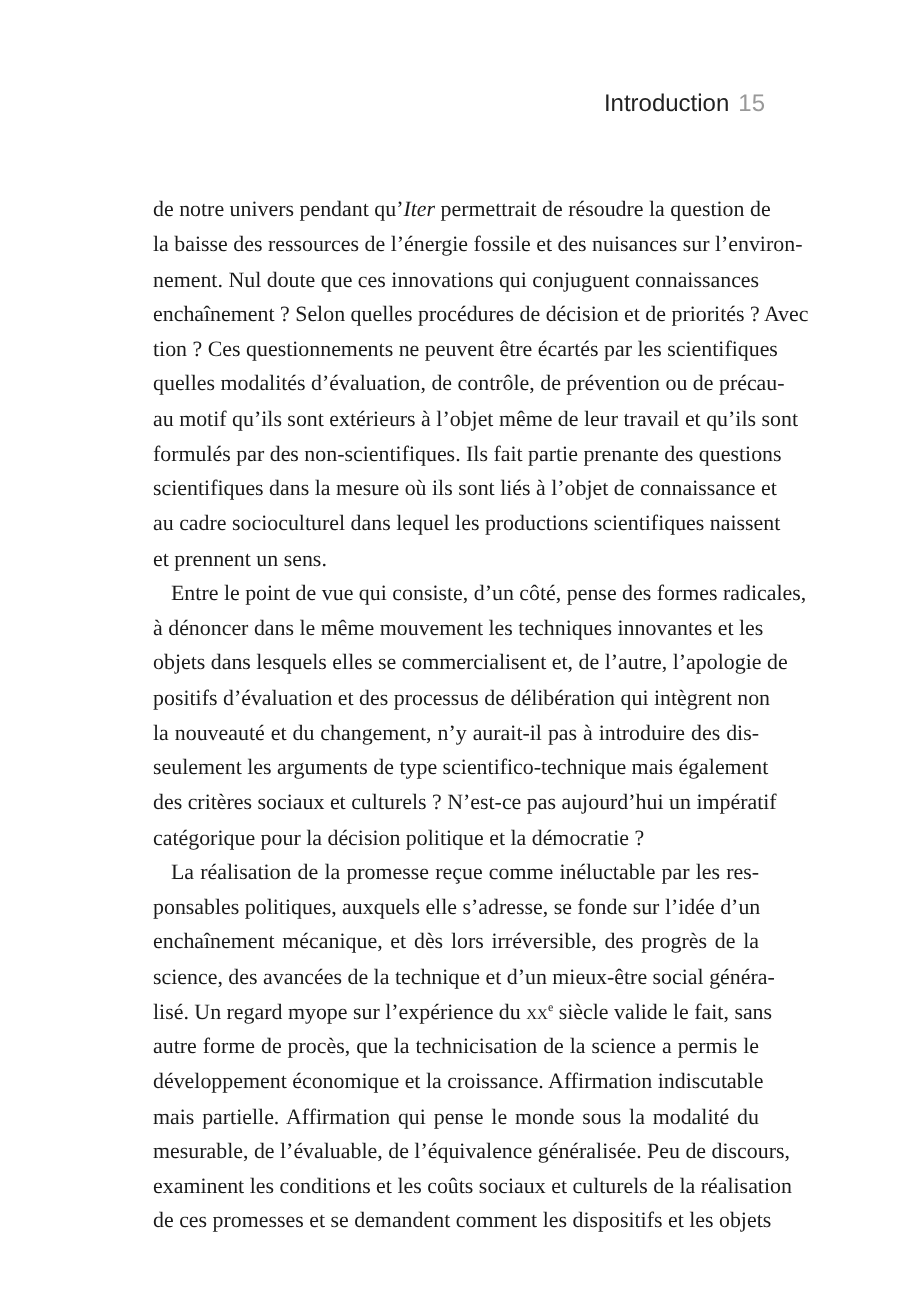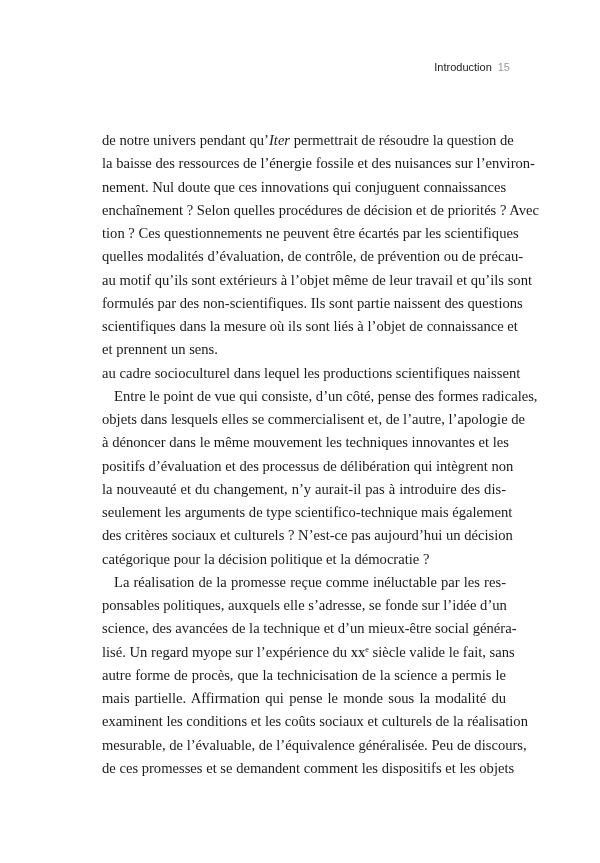--- a/index.html
+++ b/index.html
@@ -1,19 +1,19 @@
 <!DOCTYPE html>
 <html><head>
 <meta charset="utf-8">
 <style>
   html, body { margin: 0; padding: 0; background: #ffffff; }
   body { width: 600px; height: 863px; position: relative; overflow: hidden; }
   .running-head {
     position: absolute; top: 61px; right: 90px;
-    font-family: "Liberation Sans", sans-serif; font-size: 11px; color: #222;
+    font-family: "Liberation Sans", sans-serif; font-size: 16px; color: #222;
     white-space: nowrap;
   }
   .running-head .pno { color: #999; margin-left: 6px; }
   .text-block {
     position: absolute; left: 102px; top: 129px; width: 404px;
     font-family: "Liberation Serif", serif; font-size: 14.6px; line-height: 23.25px;
     color: #1a1a1a;
   }
   .line { display: block; white-space: nowrap; text-align: justify; text-align-last: justify; height: 23.25px; }
   .line.last { text-align-last: left; }
@@ -30,39 +30,41 @@
 
 <div class="text-block" id="text-block">
     <div>
       <span class="line">de notre univers pendant qu’<em>Iter</em> permettrait de résoudre la question de</span>
       <span class="line">la baisse des ressources de l’énergie fossile et des nuisances sur l’environ-</span>
       <span class="line">nement. Nul doute que ces innovations qui conjuguent connaissances</span>
       <span class="line">enchaînement ? Selon quelles procédures de décision et de priorités ? Avec</span>
       <span class="line">tion ? Ces questionnements ne peuvent être écartés par les scientifiques</span>
       <span class="line">quelles modalités d’évaluation, de contrôle, de prévention ou de précau-</span>
       <span class="line">au motif qu’ils sont extérieurs à l’objet même de leur travail et qu’ils sont</span>
-      <span class="line">formulés par des non-scientifiques. Ils sont partie naissent des questions</span>
+      <span class="line">formulés par des non-scientifiques. Ils fait partie prenante des questions</span>
       <span class="line">scientifiques dans la mesure où ils sont liés à l’objet de connaissance et</span>
+      <span class="line">au cadre socioculturel dans lequel les productions scientifiques naissent</span>
       <span class="line last">et prennent un sens.</span>
-      <span class="line">au cadre socioculturel dans lequel les productions scientifiques naissent</span>
     </div>
     <div>
       <span class="line indent">Entre le point de vue qui consiste, d’un côté, pense des formes radicales,</span>
+      <span class="line">à dénoncer dans le même mouvement les techniques innovantes et les</span>
       <span class="line">objets dans lesquels elles se commercialisent et, de l’autre, l’apologie de</span>
-      <span class="line">à dénoncer dans le même mouvement les techniques innovantes et les</span>
       <span class="line">positifs d’évaluation et des processus de délibération qui intègrent non</span>
       <span class="line">la nouveauté et du changement, n’y aurait-il pas à introduire des dis-</span>
       <span class="line">seulement les arguments de type scientifico-technique mais également</span>
-      <span class="line">des critères sociaux et culturels ? N’est-ce pas aujourd’hui un décision</span>
+      <span class="line">des critères sociaux et culturels ? N’est-ce pas aujourd’hui un impératif</span>
       <span class="line last">catégorique pour la décision politique et la démocratie ?</span>
     </div>
     <div>
       <span class="line indent">La réalisation de la promesse reçue comme inéluctable par les res-</span>
       <span class="line">ponsables politiques, auxquels elle s’adresse, se fonde sur l’idée d’un</span>
+      <span class="line">enchaînement mécanique, et dès lors irréversible, des progrès de la</span>
       <span class="line">science, des avancées de la technique et d’un mieux-être social généra-</span>
-      <span class="line">lisé. Un regard myope sur l’expérience du <span style="font-variant: small-caps; font-weight: bold;">xx</span><sup>e</sup> siècle valide le fait, sans</span>
+      <span class="line">lisé. Un regard myope sur l’expérience du <span style="font-variant: small-caps;">xx</span><sup>e</sup> siècle valide le fait, sans</span>
       <span class="line">autre forme de procès, que la technicisation de la science a permis le</span>
+      <span class="line">développement économique et la croissance. Affirmation indiscutable</span>
       <span class="line">mais partielle. Affirmation qui pense le monde sous la modalité du</span>
+      <span class="line">mesurable, de l’évaluable, de l’équivalence généralisée. Peu de discours,</span>
       <span class="line">examinent les conditions et les coûts sociaux et culturels de la réalisation</span>
-      <span class="line">mesurable, de l’évaluable, de l’équivalence généralisée. Peu de discours,</span>
       <span class="line">de ces promesses et se demandent comment les dispositifs et les objets</span>
     </div>
   </div>
 
 </body></html>

